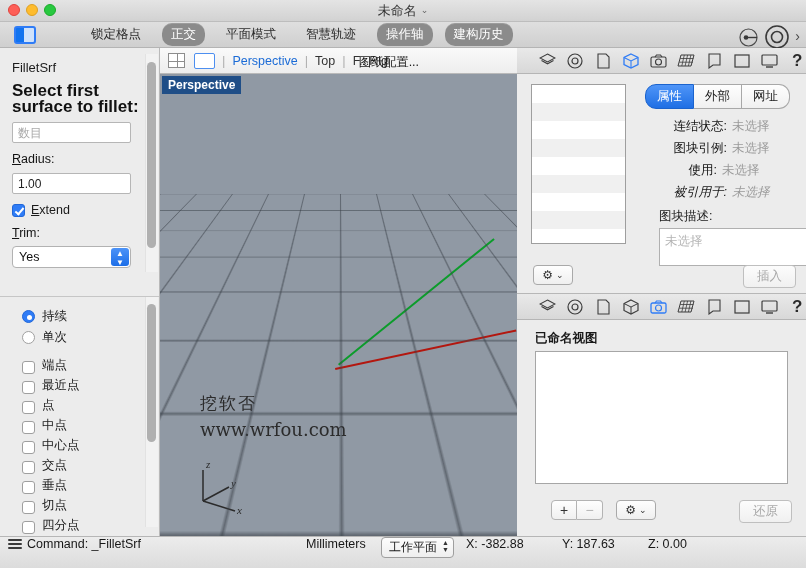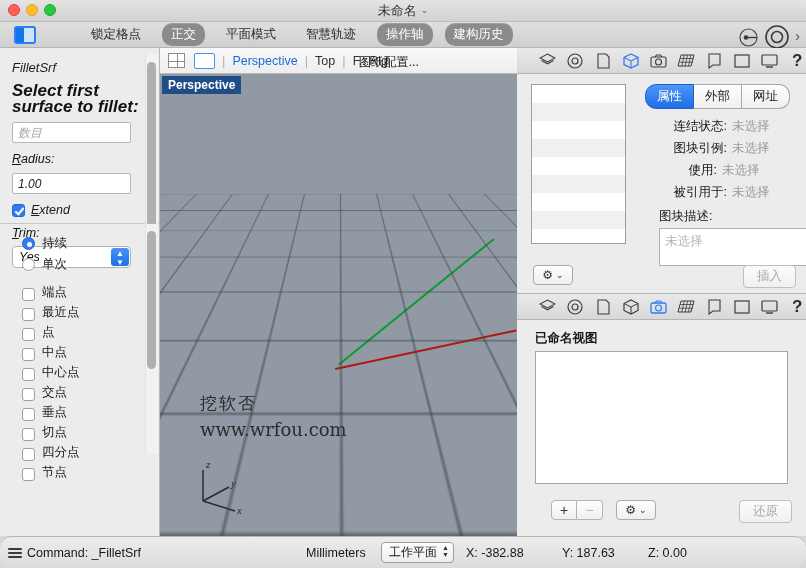--- a/index.html
+++ b/index.html
@@ -50,21 +50,21 @@
   .tbitem.on{ background:#8b8b8b; color:#fff; box-shadow:inset 0 1px 0 rgba(255,255,255,.15);border-radius:10px; }
   .tb-right{ position:absolute; right:6px; top:2px; display:flex; align-items:center; gap:5px;}
   .tb-right svg{ display:block; }
   .tb-chev{ font-size:14px; color:#4a4a4a; padding-bottom:2px;}
 
   
   .leftpanel{
     position:absolute; left:0; top:48px; width:160px; height:488px;
     background:#ececec; border-right:1px solid #b9b9b9;
   }
-  .lp-top{ position:relative; height:176px; border-bottom:1px solid #c6c6c6;font-style:italic; }
+  .lp-top{ position:relative; height:249px; border-bottom:1px solid #c6c6c6; }
   .lp-title{ padding:12px 0 0 12px; font-size:13px; color:#1c1c1c; }
   .lp-prompt{ padding:8px 0 0 12px; font-size:17px; font-weight:bold; line-height:16px; color:#111; }
   .fld{
     margin:7px 0 0 12px; width:119px; height:21px; background:#fff;
     border:1px solid #b6b6b6; border-radius:2px;
     font-size:12px; padding:0 5px; line-height:20px; color:#222;
   }
   .fld.ph{ color:#aaa; }
   .lbl{ margin:9px 0 0 12px; font-size:12.5px; color:#121212;}
   .lbl u{ text-decoration:underline; }
@@ -200,21 +200,21 @@
     width:26px;height:20px; border:1px solid #b3b3b3; background:linear-gradient(#fefefe,#f0f0f0);
     display:flex;align-items:center;justify-content:center; font-size:14px; color:#333;
   }
   .pm:first-child{ border-radius:4px 0 0 4px;}
   .pm:last-child{ border-radius:0 4px 4px 0; border-left:none; color:#b5b5b5;}
 
   
   .statusbar{
     position:absolute; left:0; top:536px; width:806px; height:32px;
     background:linear-gradient(#ececec,#dcdcdc); border-top:1px solid #b6b6b6;
-    display:flex; align-items:center;border-radius:12px;
+    display:flex; 
   }
   .hamb{ margin-left:8px; width:14px;}
   .hamb div{ height:2px; background:#3a3a3a; margin:2px 0; border-radius:1px;}
   .cmdtext{ margin-left:5px; font-size:12.5px; color:#171717;}
   .units{ position:absolute; left:306px; font-size:12.5px; color:#171717;}
   .cplane{
     position:absolute; left:381px; border:1px solid #9e9e9e; border-radius:4px;
     background:linear-gradient(#fdfdfd,#eeeeee); font-size:12px; padding:1px 16px 1px 7px;
     color:#161616;
   }
@@ -456,21 +456,21 @@
         <span class="pval">未选择</span>
       </div>
       <div class="prow" style="left:142px; top:92px;">
         <span class="pkey">图块引例:</span>
         <span class="pval">未选择</span>
       </div>
       <div class="prow" style="left:132px; top:114px;">
         <span class="pkey">使用:</span>
         <span class="pval">未选择</span>
       </div>
-      <div class="prow" style="left:142px; top:136px;">
+      <div class="prow" style="left:142px; top:136px;font-style:italic;">
         <span class="pkey">被引用于:</span>
         <span class="pval">未选择</span>
       </div>
       <div class="prow" style="left:142px; top:160px;">
         <span>图块描述:</span>
       </div>
       <div class="descfield" style="top:180px;">未选择</div>
 
       <div class="gearbtn" style="position:absolute; left:16px; top:217px;">
         <span style="font-size:12px;">⚙</span>

